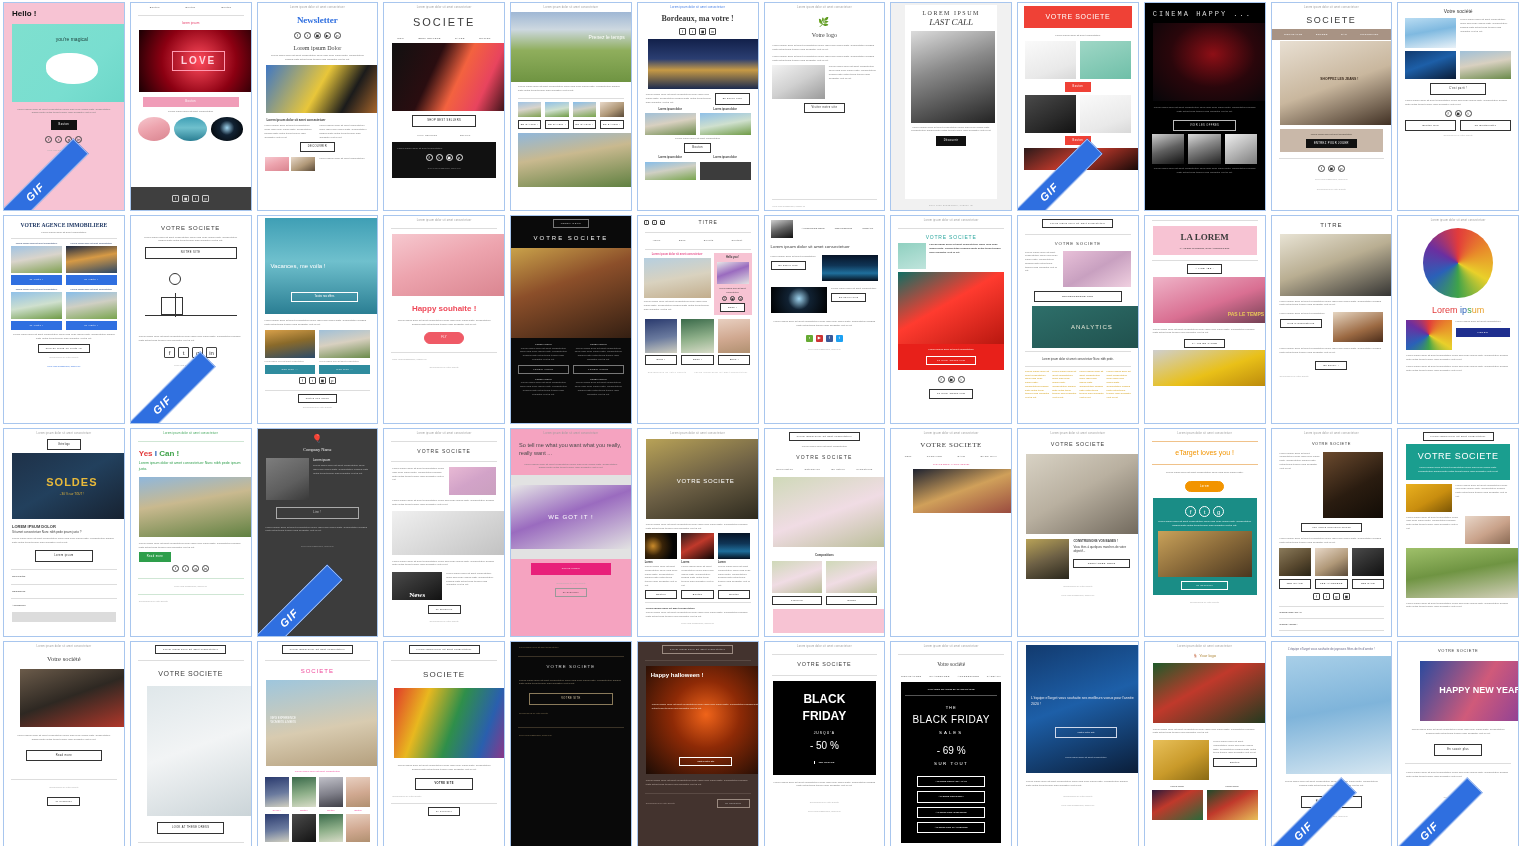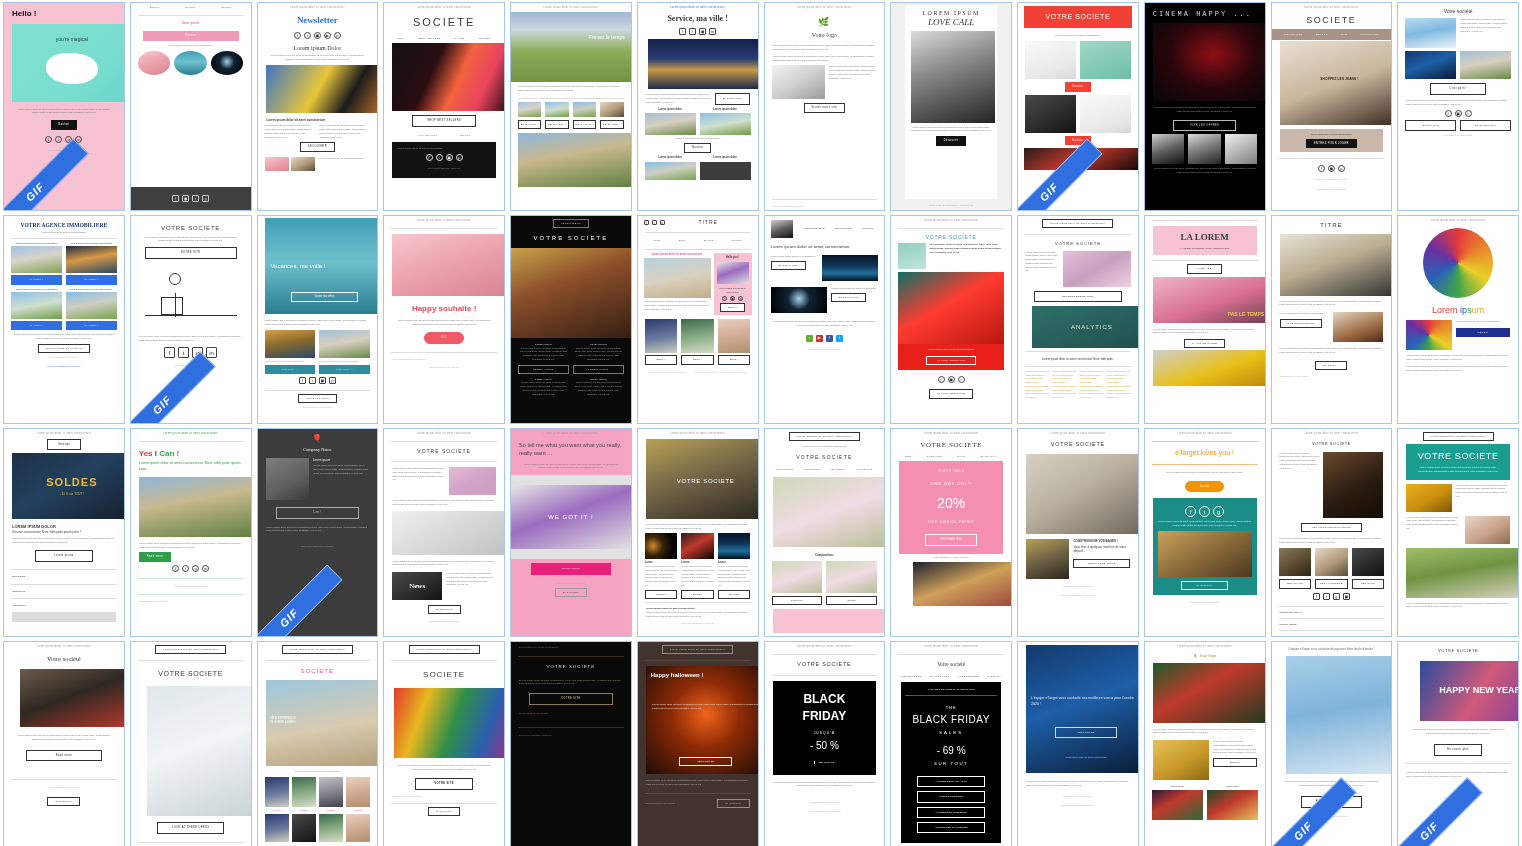--- a/index.html
+++ b/index.html
@@ -171,20 +171,23 @@
 
 <div class="card">
   <div class="tpl">
     <div class="nav">
       <span>Bouton</span>
       <span>Bouton</span>
       <span>Bouton</span>
     </div>
     <div class="rule"></div>
     <div class="ctr" style="color:#e8456f;font-size:3.2px;padding:2px;">lorem ipsum</div>
+    <div class="img g-love" style="height:62px;margin:2px 8px;display:flex;align-items:center;justify-content:center;">
+      <span style="border:1px solid #ff9ab0;padding:2px 8px;color:#ffd3dd;font-weight:bold;font-size:10px;letter-spacing:2px;">LOVE</span>
+    </div>
     <div class="ctr" style="margin:3px 12px;">
           <span class="btn" style="display:block;background:#f09cb8;border-color:#f09cb8;color:#fff;">Bouton</span>
         </div>
     <div class="lorem">Lorem ipsum dolor sit amet consectetuer</div>
     <div class="cols" style="margin-top:3px;">
       <div>
             <div class="img g-cake" style="height:24px;border-radius:50%;"></div>
           </div>
       <div>
             <div class="img g-vacances" style="height:24px;border-radius:50%;"></div>
@@ -283,21 +286,21 @@
       <span class="btn" style="font-size:2.2px;padding:2px 1px;">EN SAVOIR +</span>
       <span class="btn" style="font-size:2.2px;padding:2px 1px;">EN SAVOIR +</span>
     </div>
     <div class="img g-push" style="height:54px;margin:4px 7px 0;"></div>
   </div>
 </div>
 
 <div class="card">
   <div class="tpl">
     <div class="preheader" style="color:#2f6fe0;">Lorem ipsum dolor sit amet consectetuer</div>
-    <div class="ctr" style="font-family:'Liberation Serif',serif;font-weight:bold;font-size:8px;padding:1px;">Service, ma ville !</div>
+    <div class="ctr" style="font-family:'Liberation Serif',serif;font-weight:bold;font-size:8px;padding:1px;">Bordeaux, ma votre !</div>
     <div class="soc sq">
           <i>f</i>
           <i>t</i>
           <i>◼</i>
           <i>in</i>
         </div>
     <div class="img g-bordeaux" style="height:50px;margin:1px 10px;"></div>
     <div style="display:flex;gap:4px;padding:3px 8px;align-items:center;">
       <div class="lorem l" style="flex:2.3">Lorem ipsum dolor sit amet consectetuer Nunc nibh pede ipsum justo. Consectetuer fringilla justo netus tellus tempor nibh Curabitur velit id elit.</div>
       <span class="btn" style="flex:1;font-size:2.2px;padding:3px 2px;">En savoir plus</span>
@@ -337,21 +340,21 @@
     <div class="ctr" style="margin:4px 0;"><span class="btn">Visiter notre site</span></div>
     <div class="rule" style="margin-top:auto;"></div>
     <div style="font-size:2.2px;color:#aaa;padding:2px 8px;">Pour vous désabonner, cliquez ici</div>
   </div>
 </div>
 
 <div class="card">
   <div class="tpl" style="background:#f1f1f1;">
     <div style="background:#fff;margin:2px 14px;flex:1;padding:4px;">
       <div class="ctr" style="font-family:'Liberation Serif',serif;font-size:6px;letter-spacing:1.5px;">LOREM IPSUM</div>
-      <div class="ctr" style="font-family:'Liberation Serif',serif;font-size:9px;font-style:italic;line-height:1.1;">LOVE CALL</div>
+      <div class="ctr" style="font-family:'Liberation Serif',serif;font-size:9px;font-style:italic;line-height:1.1;">LAST CALL</div>
       <div class="img g-bw" style="height:92px;margin:3px 2px;"></div>
       <div class="lorem">Lorem ipsum dolor sit amet consectetuer Nunc nibh pede ipsum justo. Consectetuer fringilla justo netus tellus tempor nibh Curabitur velit id elit.</div>
       <div class="ctr" style="margin:3px 0;"><span class="btn solid">Découvrir</span></div>
     </div>
     <div class="nav" style="font-size:2.1px;color:#999;">
       <span>Pour vous désabonner, cliquez ici</span>
     </div>
   </div>
 </div>
 
@@ -840,21 +843,21 @@
     <div class="ctr" style="font-size:5px;letter-spacing:1px;padding:3px;">VOTRE SOCIETE</div>
     <div class="rule"></div>
     <div style="display:flex;gap:4px;padding:2px 8px;">
       <div class="lorem l" style="flex:1">Lorem ipsum dolor sit amet consectetuer Nunc nibh pede ipsum justo. Consectetuer fringilla justo netus tellus tempor nibh Curabitur velit id elit.</div>
       <div class="img g-desk" style="flex:.9;height:28px;"></div>
     </div>
     <div class="lorem l" style="padding:2px 8px;">Lorem ipsum dolor sit amet consectetuer Nunc nibh pede ipsum justo. Consectetuer fringilla justo netus tellus tempor nibh Curabitur velit id elit.</div>
     <div class="img g-office" style="height:44px;margin:2px 8px;"></div>
     <div class="lorem l" style="padding:3px 8px;">Lorem ipsum dolor sit amet consectetuer Nunc nibh pede ipsum justo. Consectetuer fringilla justo netus tellus tempor nibh Curabitur velit id elit.</div>
     <div style="display:flex;gap:4px;padding:2px 8px;">
-      <div class="img g-news" style="flex:1;height:28px;display:flex;align-items:center;justify-content:center;color:#fff;font-family:'Liberation Serif',serif;font-weight:bold;font-size:7px;">
+      <div class="img g-news" style="flex:1;height:28px;display:flex;align-items:flex-end;justify-content:center;color:#fff;font-family:'Liberation Serif',serif;font-weight:bold;font-size:7px;">
             <span>News</span>
           </div>
       <div class="lorem l" style="flex:1">Lorem ipsum dolor sit amet consectetuer Nunc nibh pede ipsum justo. Consectetuer fringilla justo netus tellus tempor nibh Curabitur velit id elit.</div>
     </div>
     <div class="ctr" style="margin:3px 0;"><span class="btn" style="font-size:2.3px;">Je découvre</span></div>
     <div class="foot">Coordonnées de votre société</div>
   </div>
 </div>
 
 <div class="card">
@@ -936,27 +939,20 @@
 
 <div class="card">
   <div class="tpl">
     <div class="preheader">Lorem ipsum dolor sit amet consectetuer</div>
     <div class="ctr" style="font-family:'Liberation Serif',serif;font-size:7px;letter-spacing:.6px;padding:2px;">VOTRE SOCIETE</div>
     <div class="nav">
       <span>NEW</span>
       <span>CLOTHING</span>
       <span>SALE</span>
       <span>SHOP MIXX</span>
-    </div>
-    <div style="background:#f48fb1;margin:0 8px;padding:8px 4px;text-align:center;color:#fff;">
-      <div style="font-size:2.8px;letter-spacing:1px;opacity:.9;">FLASH SALE</div>
-      <div style="font-size:4px;letter-spacing:1px;margin-top:8px;">ONE DAY ONLY</div>
-      <div style="font-size:14px;margin:6px 0;">20%</div>
-      <div style="font-size:3.4px;letter-spacing:1px;">OFF CHECK PRINT</div>
-      <div style="border:1px solid #fff;display:inline-block;padding:3px 14px;font-size:2.6px;margin-top:10px;">SHOP SALE NOW</div>
     </div>
     <div class="ctr" style="color:#e8568f;font-size:2.3px;padding:2px;">THE IT'S ENJOY LAST DATE 2020</div>
     <div class="img g-hat" style="height:44px;margin:0 22px;"></div>
   </div>
 </div>
 
 <div class="card">
   <div class="tpl">
     <div class="preheader">Lorem ipsum dolor sit amet consectetuer</div>
     <div class="ctr" style="font-size:5.4px;letter-spacing:.8px;padding:3px;">VOTRE SOCIETE</div>

